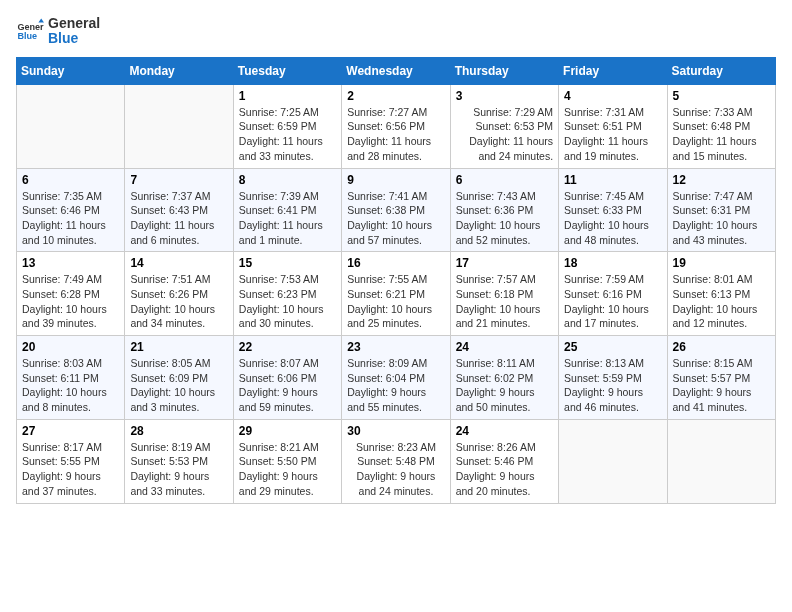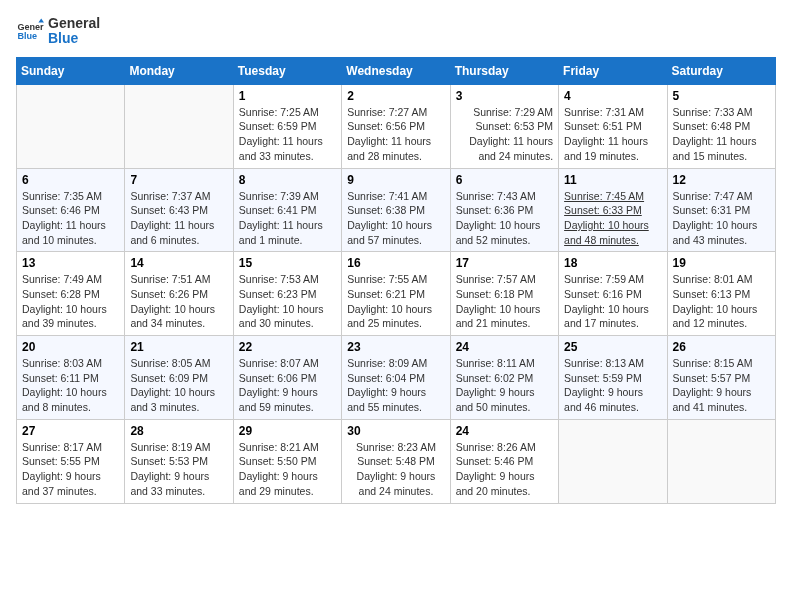--- a/index.html
+++ b/index.html
@@ -184,21 +184,21 @@
         </td>
         <td>
           <span class="day-num">6</span>
           <div class="day-info" style="white-space: pre-line;">Sunrise: 7:43 AM
 Sunset: 6:36 PM
 Daylight: 10 hours
 and 52 minutes.</div>
         </td>
         <td>
           <span class="day-num">11</span>
-          <div class="day-info" style="white-space: pre-line; text-decoration: underline;">Sunrise: 7:45 AM
+          <div class="day-info" style="white-space: pre-line;">Sunrise: 7:45 AM
 Sunset: 6:33 PM
 Daylight: 10 hours
 and 48 minutes.</div>
         </td>
         <td>
           <span class="day-num">12</span>
           <div class="day-info" style="white-space: pre-line;">Sunrise: 7:47 AM
 Sunset: 6:31 PM
 Daylight: 10 hours
 and 43 minutes.</div>

